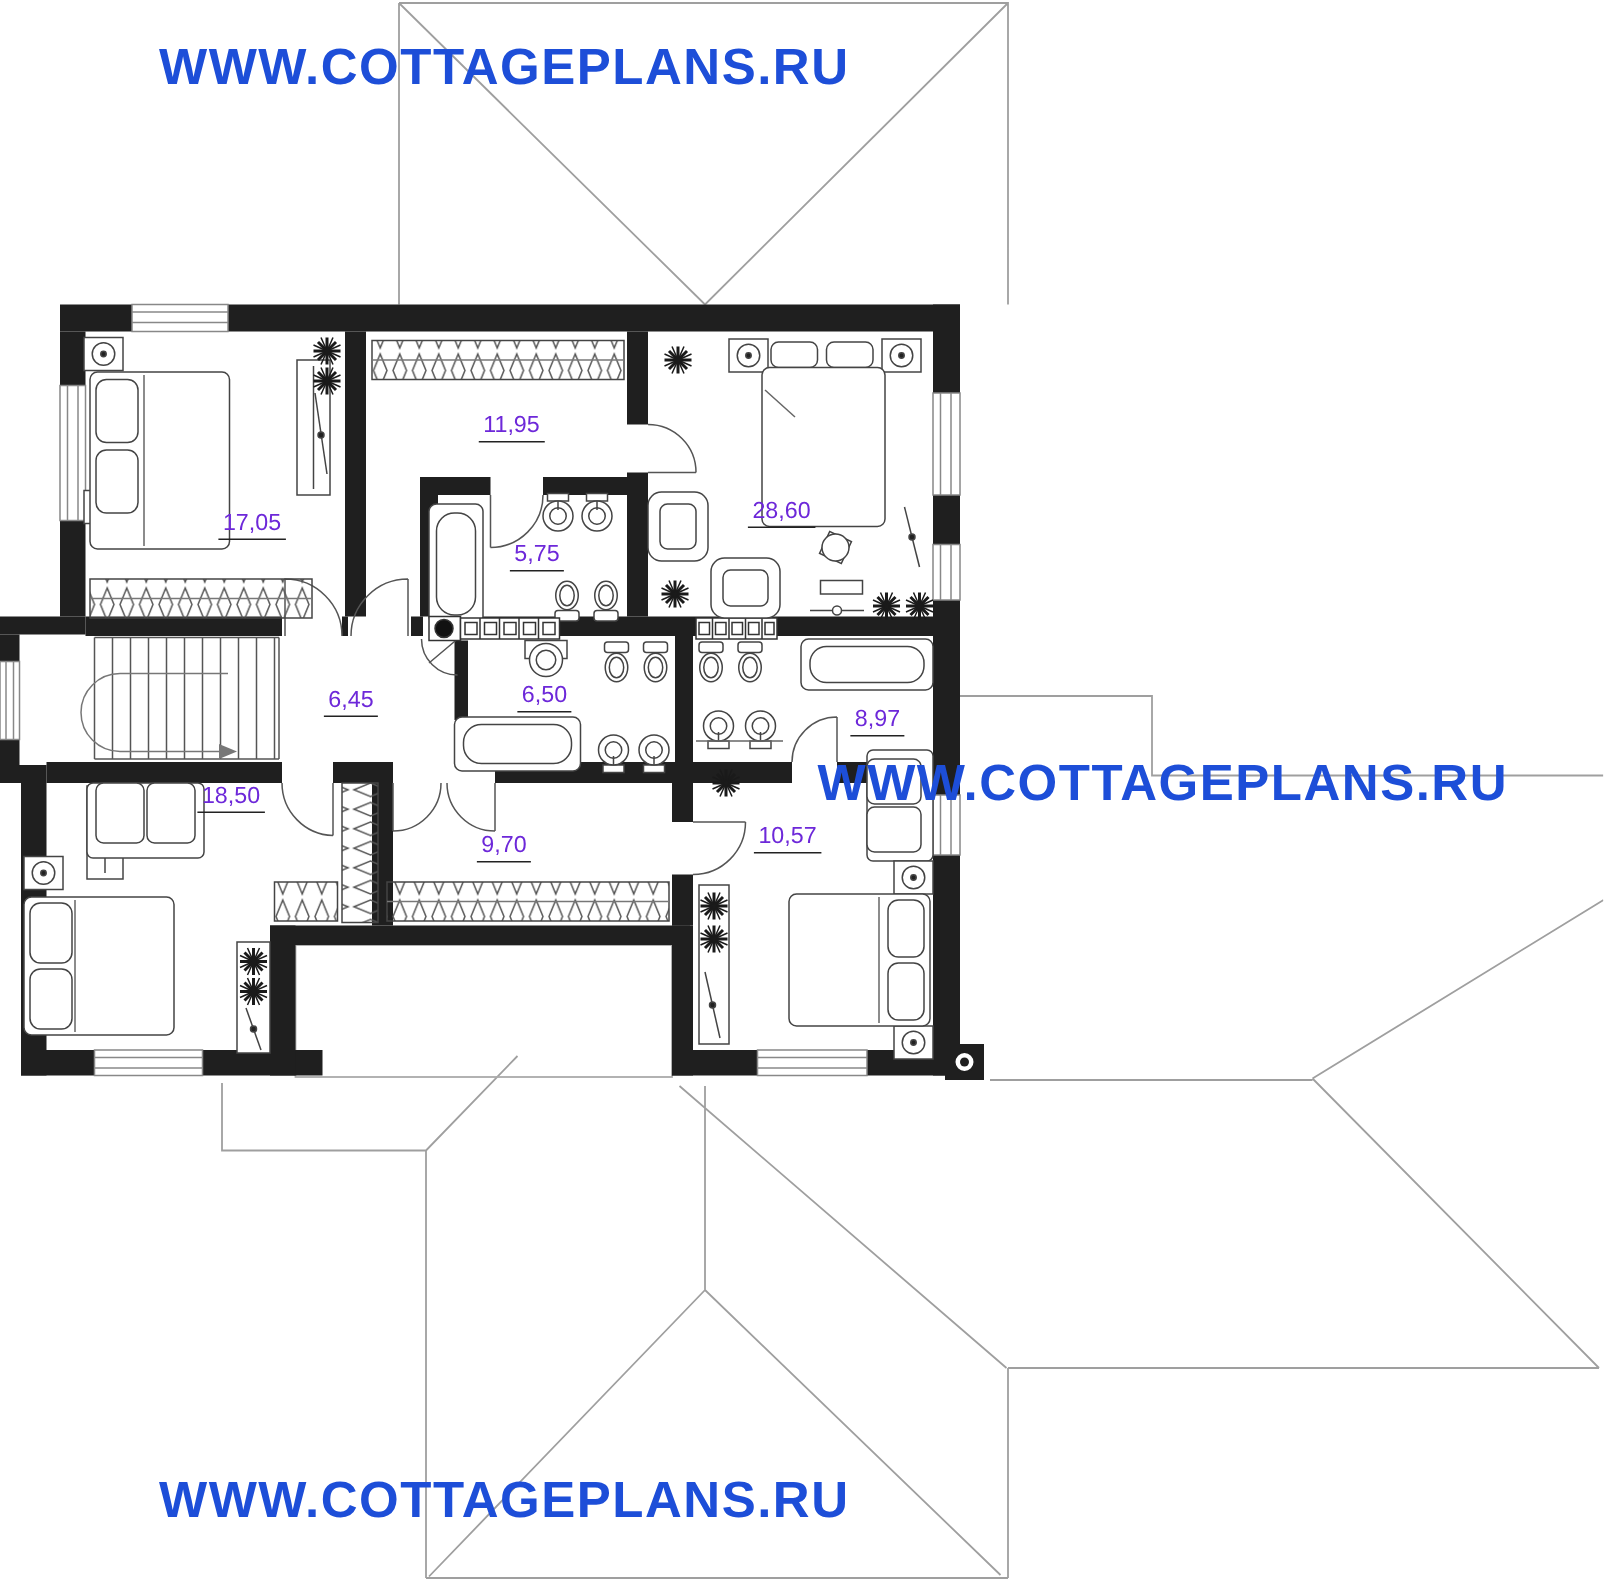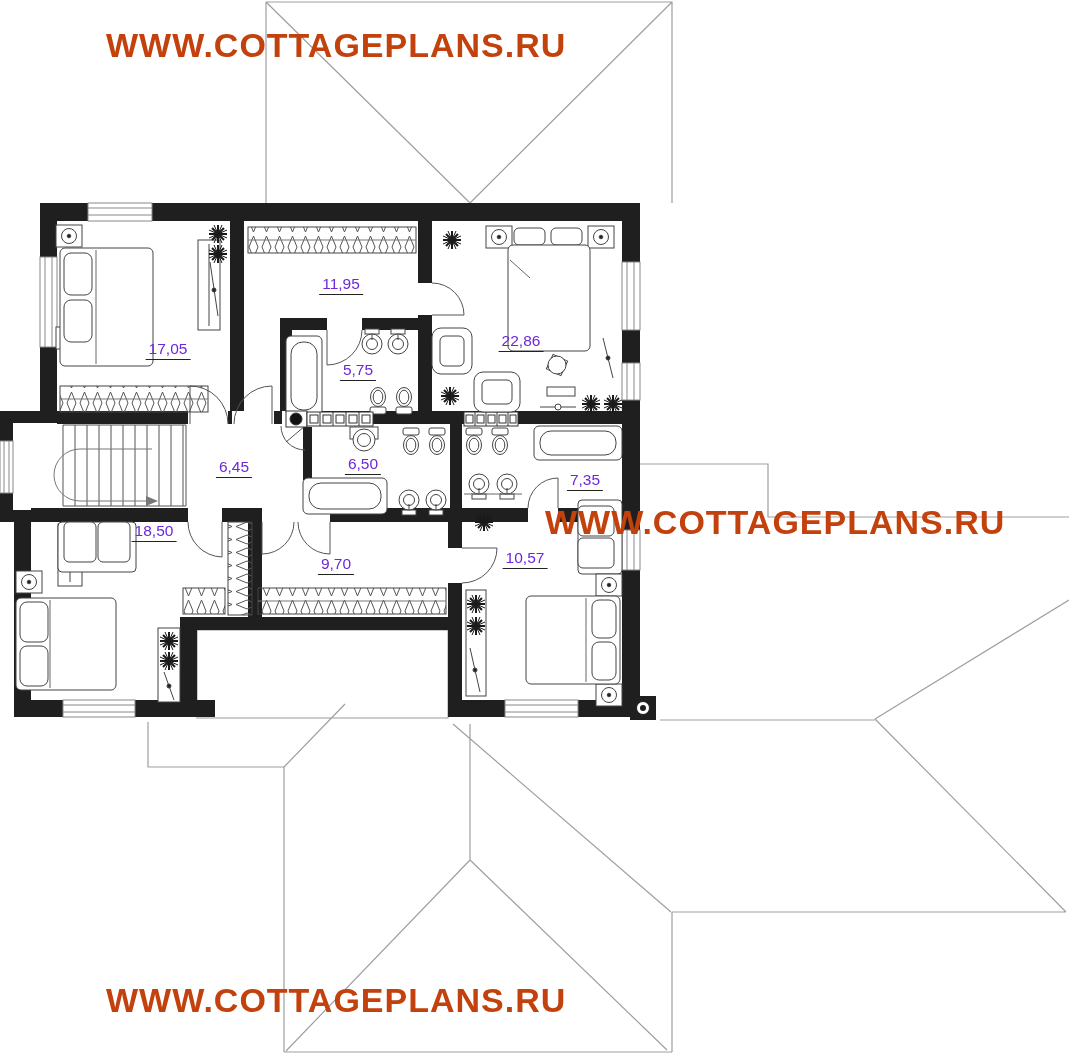--- a/index.html
+++ b/index.html
@@ -1,39 +1,39 @@
 <!DOCTYPE html>
 <html><head>
 <meta charset="utf-8">
 <style>
   html,body{margin:0;padding:0;background:#fff;}
   #stage{position:relative;width:1069px;height:1055px;background:#fff;overflow:hidden;
          font-family:"Liberation Sans", sans-serif;}
   #plan-svg{position:absolute;left:0;top:0;}
-  .watermark{position:absolute;color:#c2410c;font-weight:bold;font-size:34px;
+  .watermark{position:absolute;color:#1d4ed8;font-weight:bold;font-size:34px;
              letter-spacing:1px;white-space:nowrap;z-index:5;user-select:none;}
   .room-label{position:absolute;transform:translateX(-50%);color:#6d28d9;font-size:15.5px;
               padding:0 3px 1px 3px;border-bottom:1.3px solid #222;z-index:4;white-space:nowrap;}
 </style>
 </head>
 <body>
 
 <div id="stage">
 
   <div class="watermark" style="left:106px;top:26px">WWW.COTTAGEPLANS.RU</div>
   <div class="watermark" style="left:545px;top:503px">WWW.COTTAGEPLANS.RU</div>
   <div class="watermark" style="left:106px;top:981px">WWW.COTTAGEPLANS.RU</div>
 
   <div class="room-label" style="left:168px;top:340px">17,05</div>
   <div class="room-label" style="left:341px;top:275px">11,95</div>
   <div class="room-label" style="left:358px;top:361px">5,75</div>
-  <div class="room-label" style="left:521px;top:332px">22,86</div>
+  <div class="room-label" style="left:521px;top:332px">28,60</div>
   <div class="room-label" style="left:234px;top:458px">6,45</div>
   <div class="room-label" style="left:363px;top:455px">6,50</div>
-  <div class="room-label" style="left:585px;top:471px">7,35</div>
+  <div class="room-label" style="left:585px;top:471px">8,97</div>
   <div class="room-label" style="left:154px;top:522px">18,50</div>
   <div class="room-label" style="left:336px;top:555px">9,70</div>
   <div class="room-label" style="left:525px;top:549px">10,57</div>
 
   <svg id="plan-svg" width="1069" height="1055" viewBox="0 0 1069 1055">
     <defs>
       <pattern id="hang" width="13" height="26" patternUnits="userSpaceOnUse">
         <path d="M6.5,2 L2,13 L6.5,24 L11,13 Z" fill="none" stroke="#555" stroke-width="1"></path>
       </pattern>
       <pattern id="hangv" width="26" height="13" patternUnits="userSpaceOnUse">

